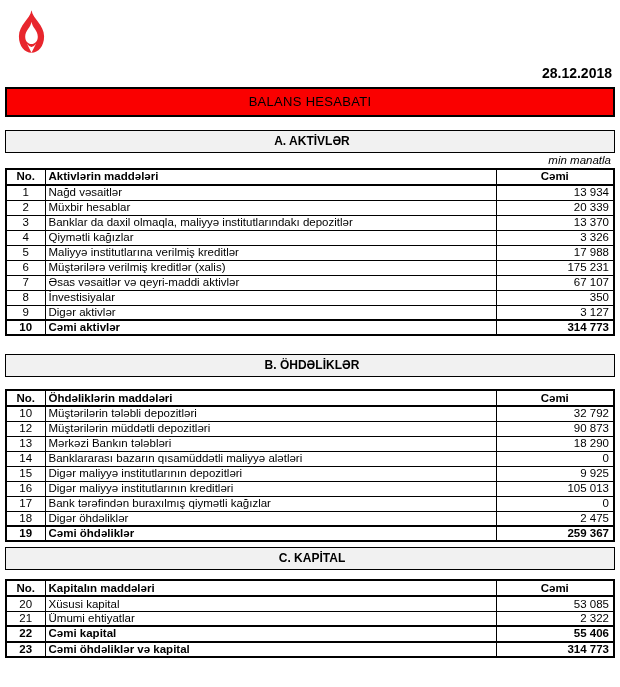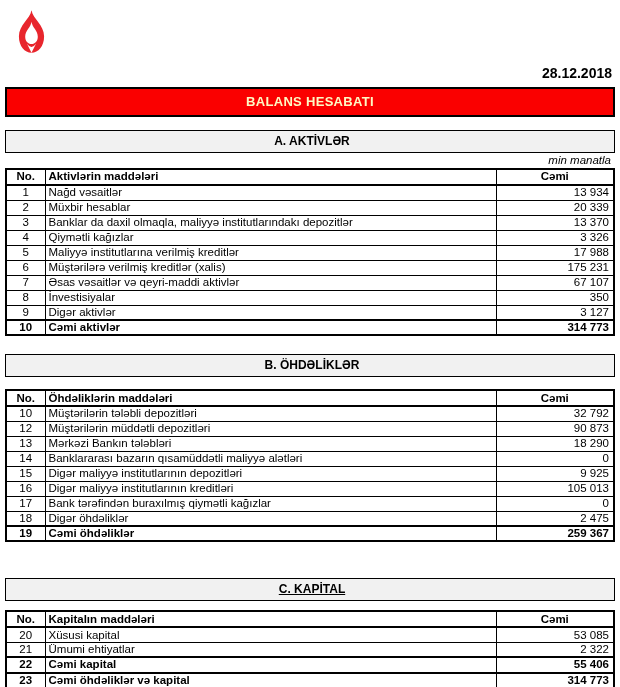--- a/index.html
+++ b/index.html
@@ -18,31 +18,31 @@
   .logo-text { font-size: 24px; font-weight: bold; letter-spacing: -0.5px; line-height: 1; }
   .logo-bank { color: #231F20; }
   .logo-btb { color: #E8262D; }
 
   
   .date { text-align: right; font-weight: bold; font-size: 14px; margin: 12px 8px 6px 0; line-height: 1.1; }
 
   
   .banner {
     margin: 0 5px; background: #FA0000; border: 2px solid #000;
-    color: #fef9c3; font-weight: bold; font-size: 13px; letter-spacing: 0.3px;
+    color: #000000; font-weight: normal; font-size: 13px; letter-spacing: 0.3px;
     text-align: center; padding: 5px 0 6px 0;
   }
 
   
   .section-bar {
     margin: 13px 5px 0 5px; background: #F1F1F1; border: 1px solid #000;
     text-align: center; font-weight: bold; font-size: 12px; padding: 3px 0 4px 4px;
   }
   .section-bar.sec-b { margin-top: 18px; }
-  .section-bar.sec-c { margin-top: 36px; text-decoration: underline; }
+  .section-bar.sec-c { margin-top: 5px; }
 
   .unit-note { text-align: right; font-style: italic; font-size: 11.5px; margin: 1px 9px 1px 0; line-height: 1.1; }
 
   
   table {
     border-collapse: collapse; table-layout: fixed;
     width: 610px; margin: 0 5px; border: 2px solid #000;
   }
   table.tbl-a { margin-top: 1px; }
   table.tbl-b { margin-top: 12px; }

